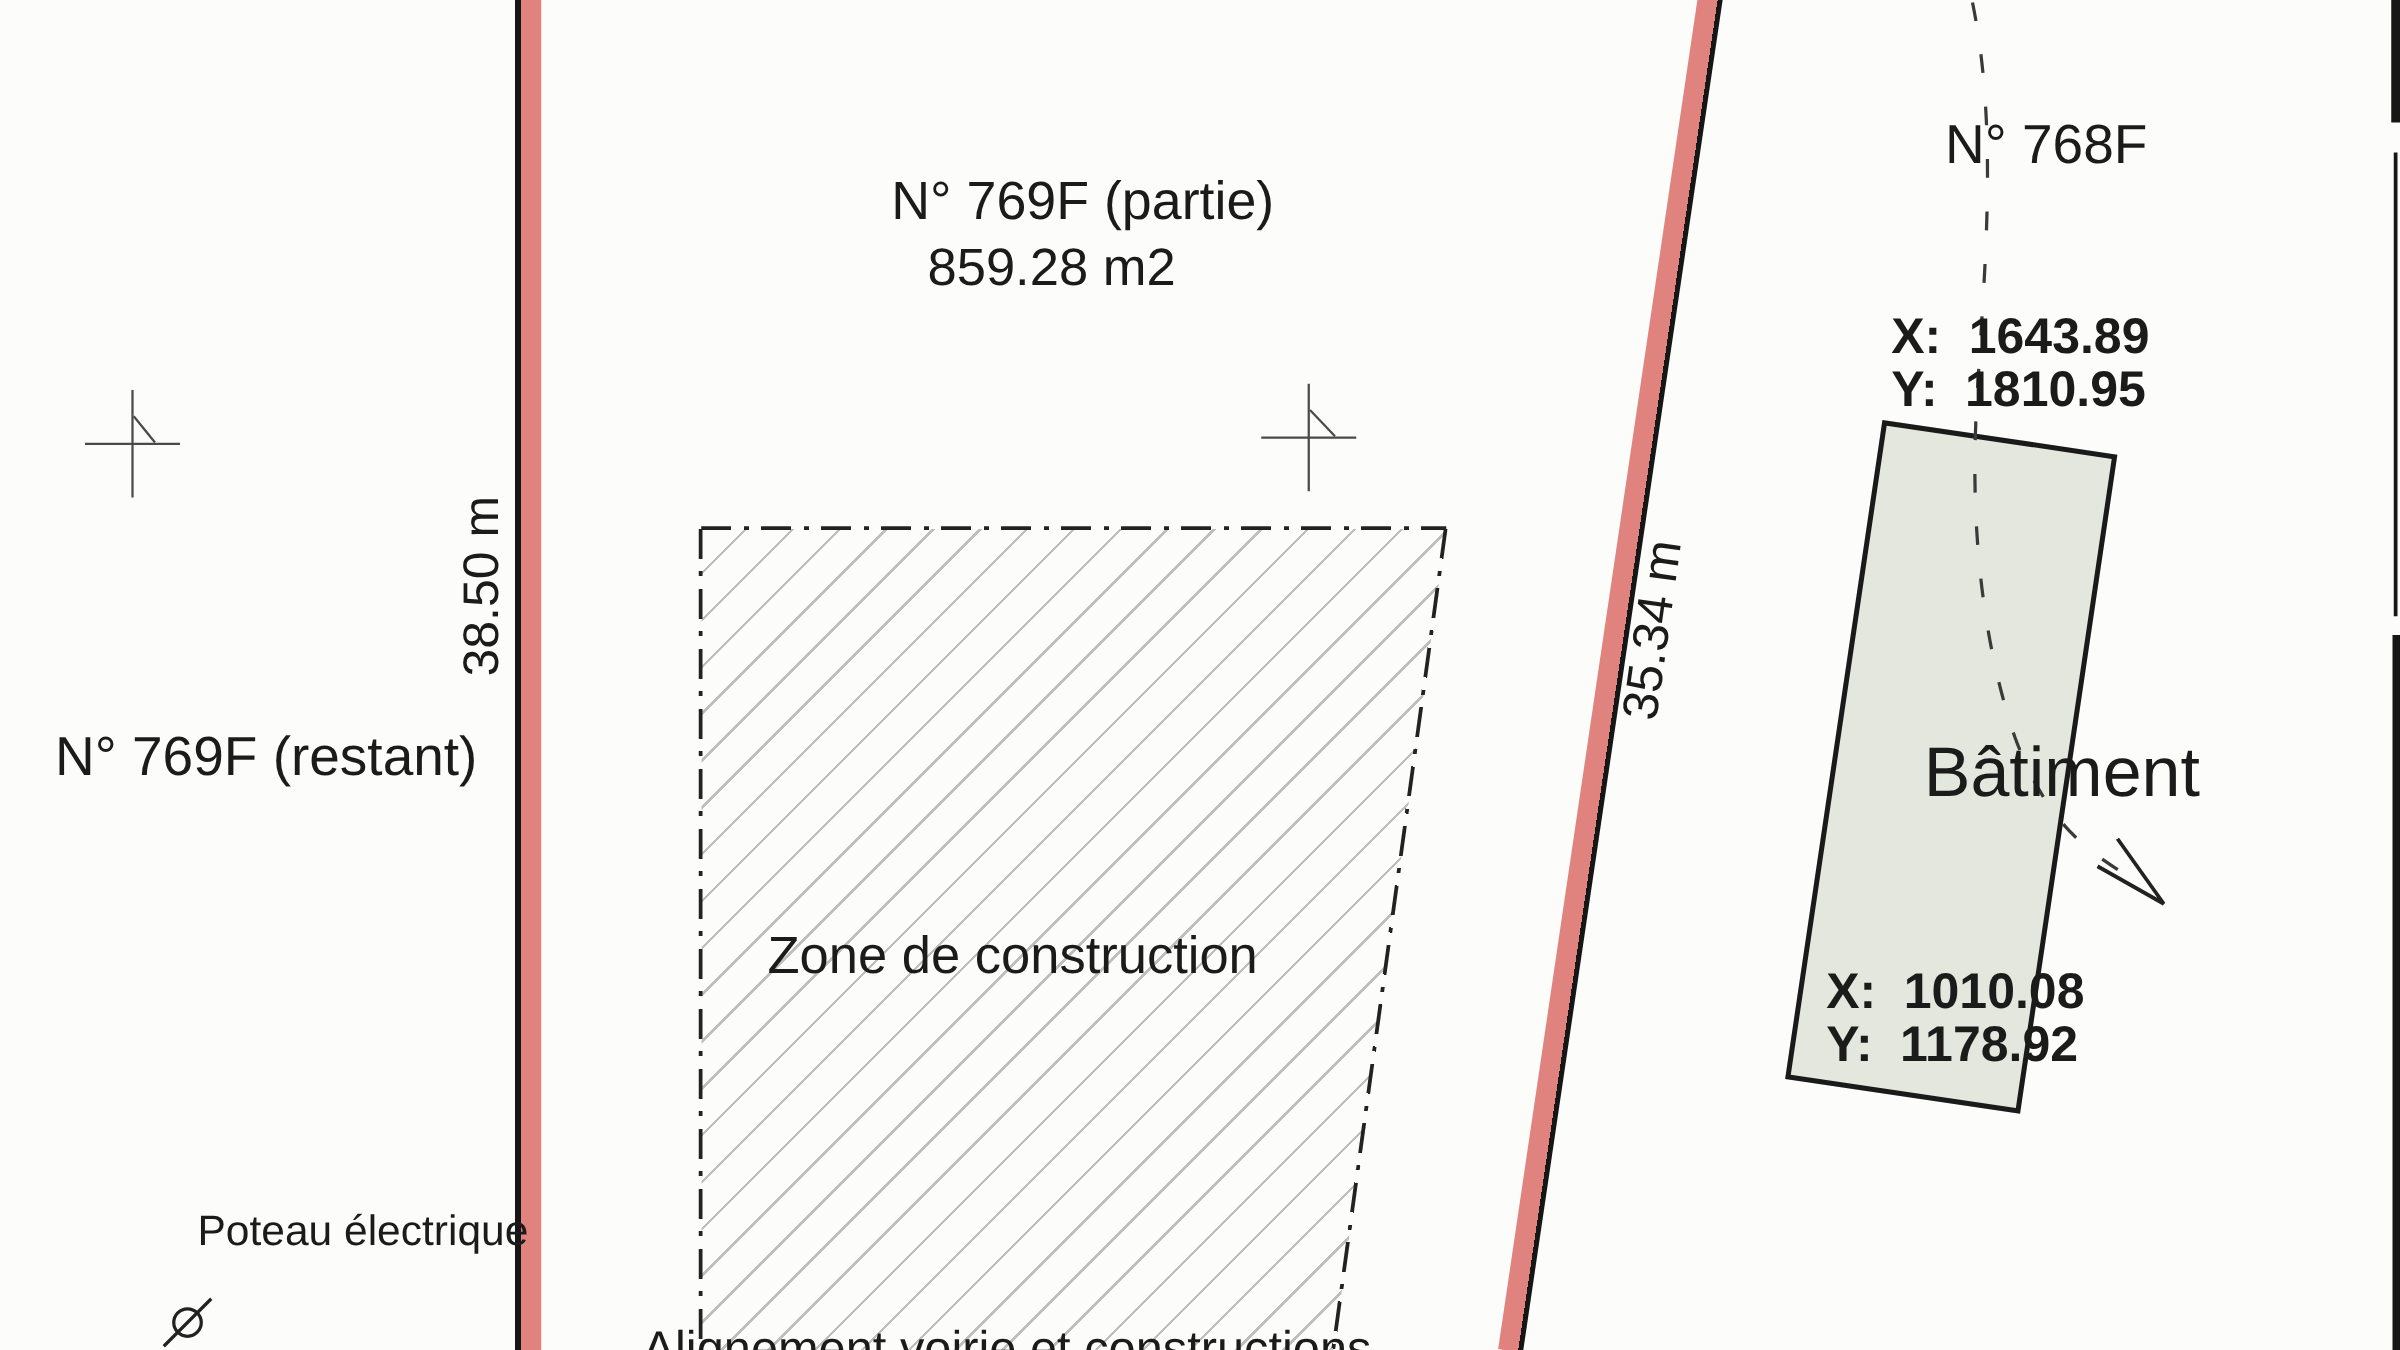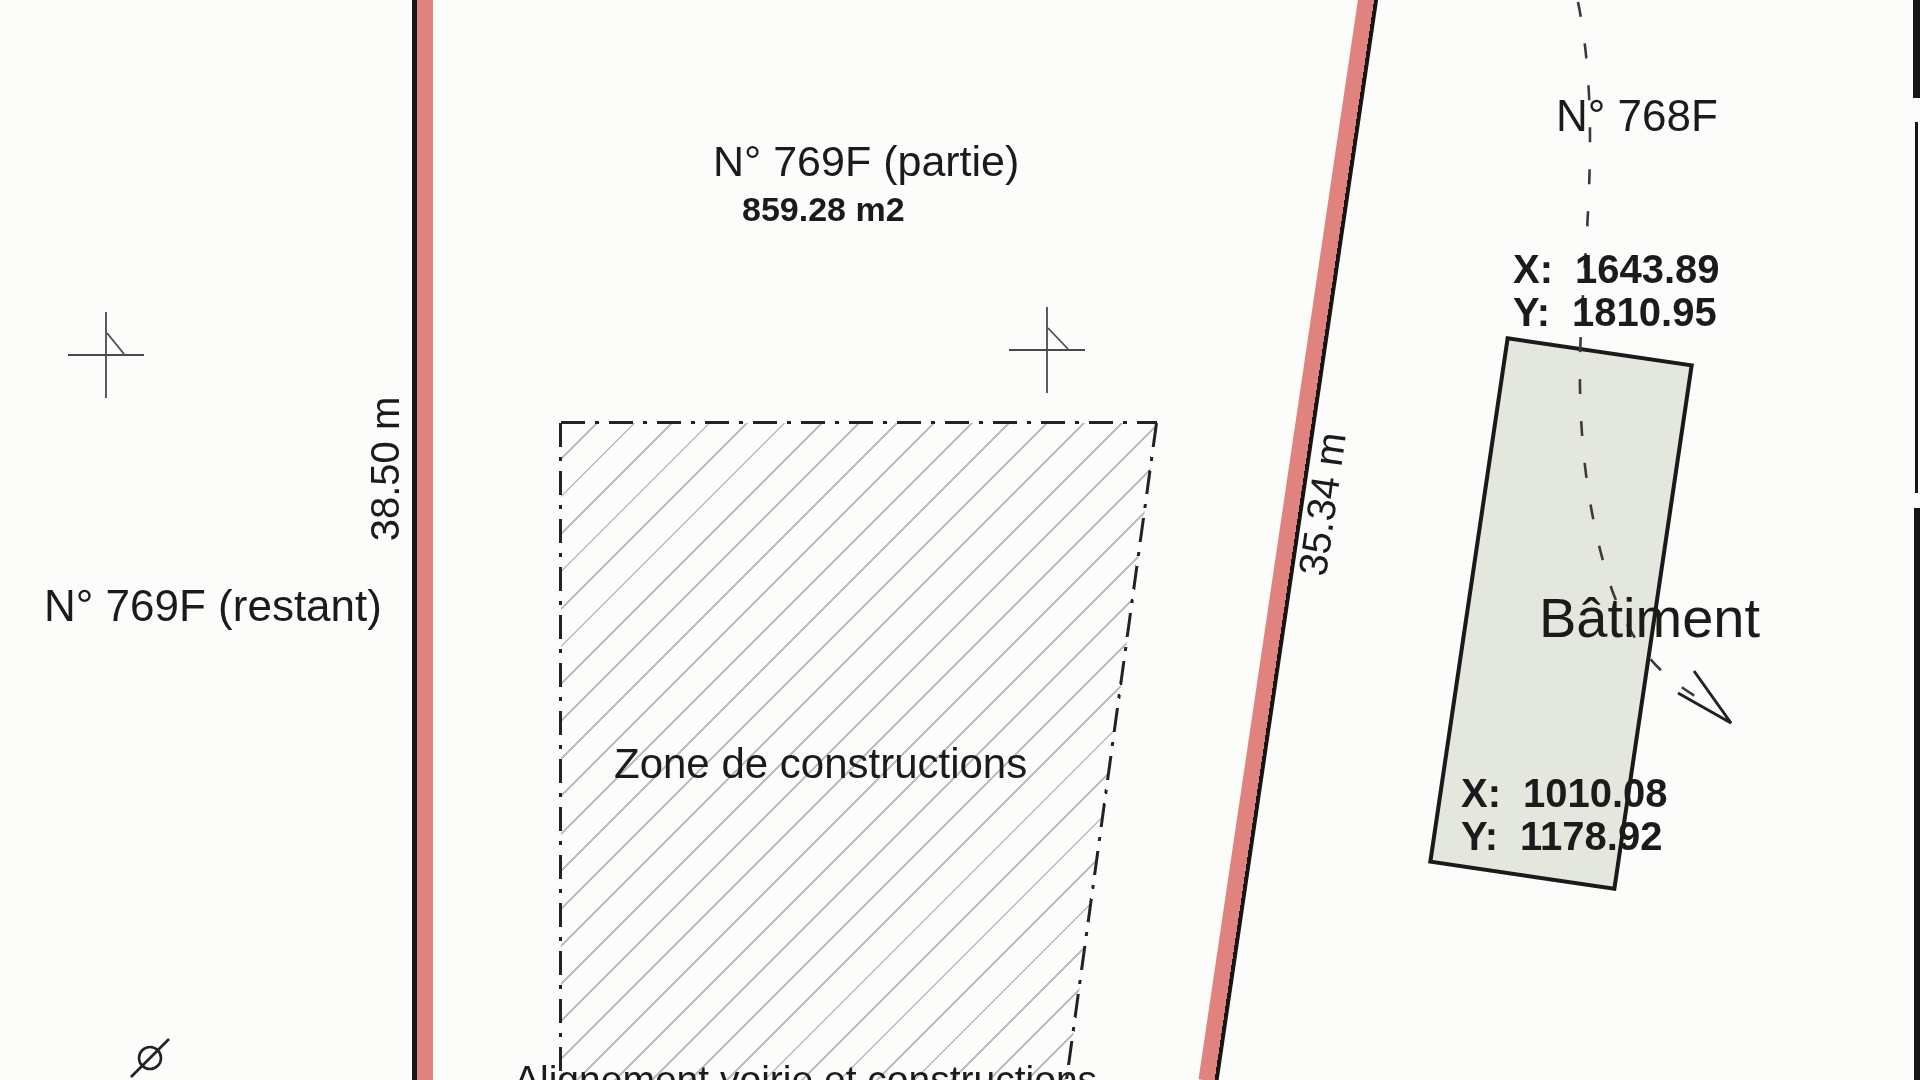--- a/index.html
+++ b/index.html
@@ -57,21 +57,21 @@
 
   
   .scan-edge{background:#161616;}
   .edge1{left:1913px;top:0;width:7px;height:98px;}
   .edge2{left:1915px;top:122px;width:3px;height:371px;}
   .edge3{left:1914px;top:508px;width:6px;height:572px;}
 
   
   .lot-title{font-size:85px;}
   .parcel{font-size:44px;}
-  .area{font-size:34px;font-weight:700;}
+  .area{font-size:42px;font-weight:400;}
   .zone-label{font-size:42px;}
   .batiment-label{font-size:56px;}
   .small-label{font-size:34px;}
   .align-label{font-size:39px;}
   .dim{font-size:40px;width:220px;text-align:center;}
   .coords{position:absolute;font-size:40px;font-weight:700;line-height:1.08;}
   .coords .row{display:flex;gap:22px;}
   svg.overlay{position:absolute;left:0;top:0;pointer-events:none;}
 </style>
 </head>
@@ -116,21 +116,21 @@
 
 
   <div class="label parcel" style="left:713px;top:139px;font-size:43px;">N° 769F (partie)</div>
 
   <div class="label area" style="left:742px;top:192px;">859.28 m2</div>
 
   <div class="label parcel" style="left:44px;top:583px;">N° 769F (restant)</div>
 
   <div class="label parcel" style="left:1556px;top:93px;">N° 768F</div>
 
-  <div class="label zone-label" style="left:614px;top:742px;">Zone de constructions</div>
+  <div class="label zone-label" style="left:614px;top:742px;">Zone de construction</div>
 
   <div class="label batiment-label" style="left:1539px;top:589px;">Bâtiment</div>
 
   <div class="coords" style="left:1513px;top:248px;">
     <div class="row">
       <span>X:</span>
       <span>1643.89</span>
     </div>
     <div class="row">
       <span>Y:</span>
@@ -142,20 +142,21 @@
     <div class="row">
       <span>X:</span>
       <span>1010.08</span>
     </div>
     <div class="row">
       <span>Y:</span>
       <span>1178.92</span>
     </div>
   </div>
 
+  <div class="label small-label" style="left:158px;top:968px;">Poteau électrique</div>
 
   <div class="label align-label" style="left:514px;top:1060px;">Alignement voirie et constructions</div>
 
   <div class="label dim" style="left:275px;top:448px;transform:rotate(-90deg);">38.50 m</div>
 
   <div class="label dim" style="left:1212px;top:483px;transform:rotate(-82deg);">35.34 m</div>
 
 </div>
 
 </body></html>

